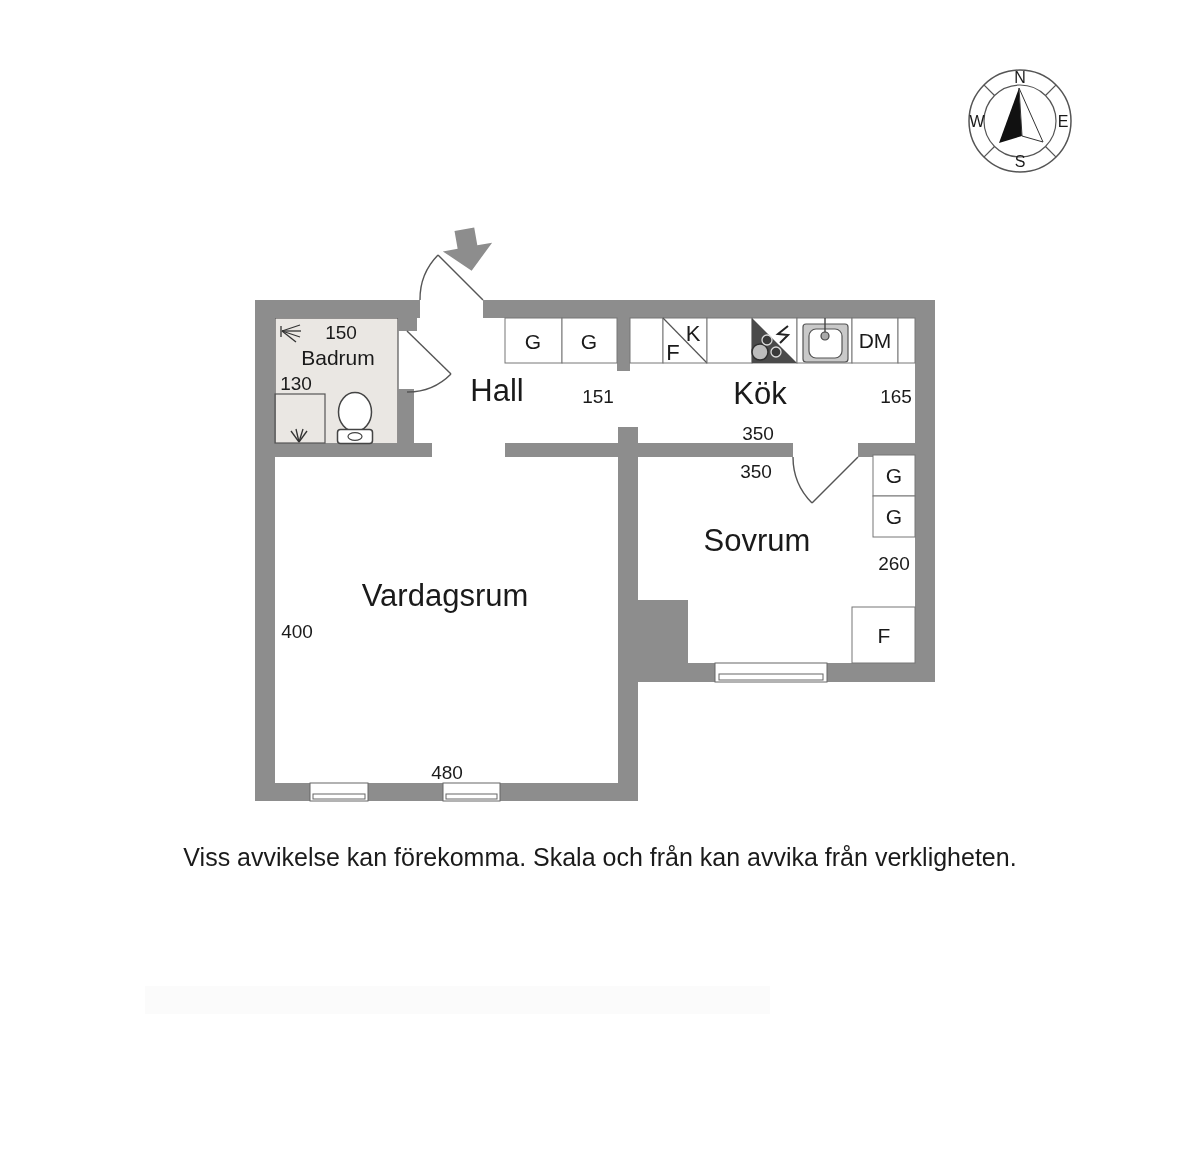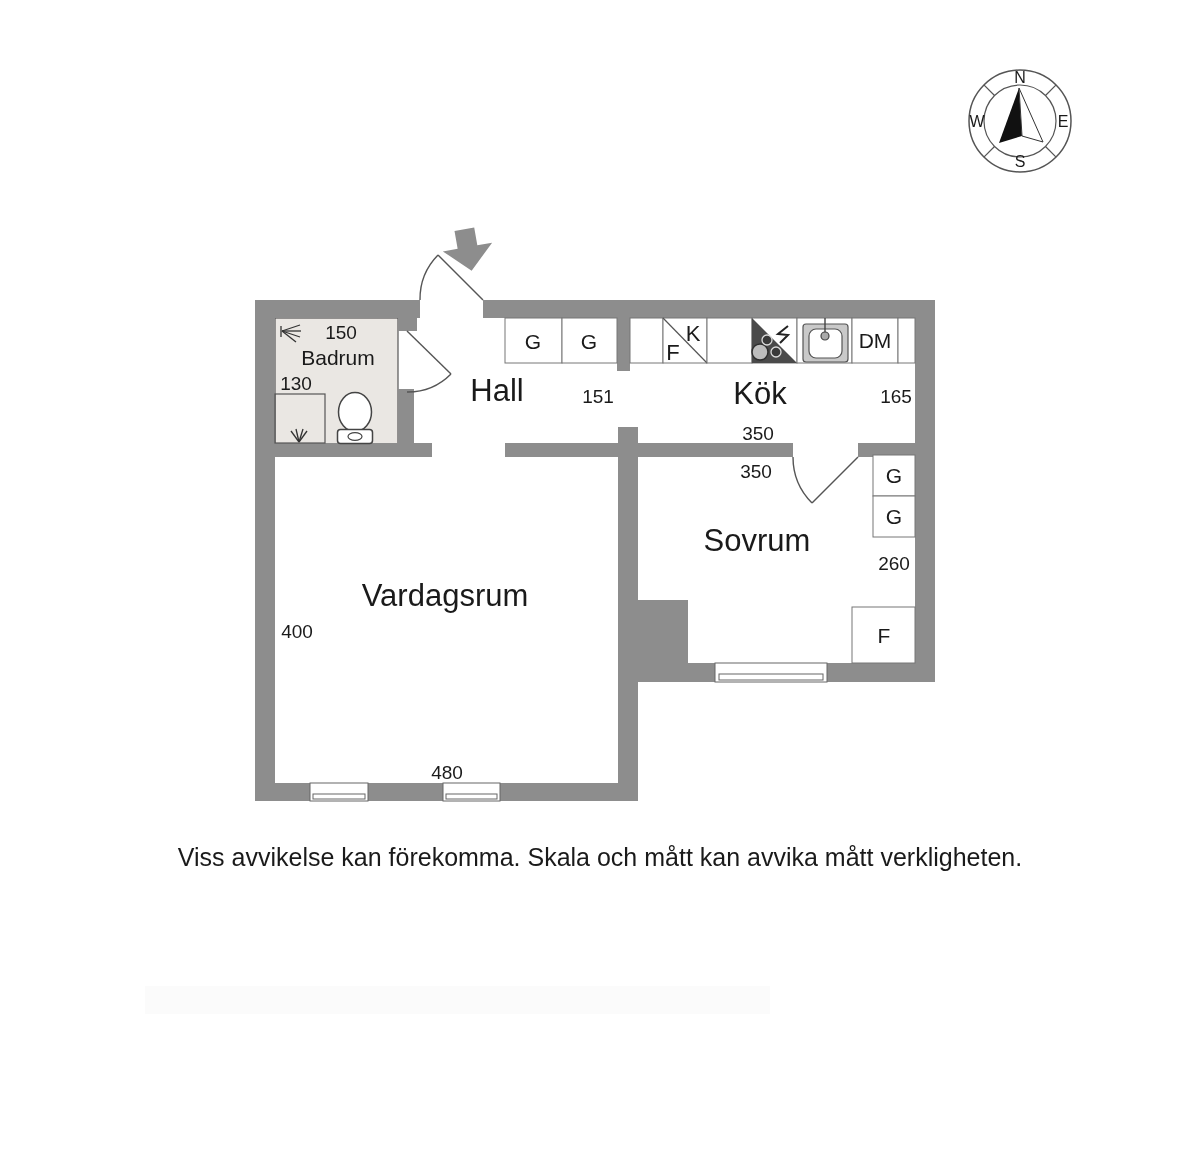--- a/index.html
+++ b/index.html
@@ -169,16 +169,16 @@
     <text class="fixture" x="533" y="349" text-anchor="middle">G</text>
     <text class="fixture" x="589" y="349" text-anchor="middle">G</text>
     <text class="fixture-kf" x="693" y="341" text-anchor="middle">K</text>
     <text class="fixture-kf" x="673" y="360" text-anchor="middle">F</text>
     <text class="fixture" x="875" y="348" text-anchor="middle">DM</text>
     <text class="fixture" x="894" y="483" text-anchor="middle">G</text>
     <text class="fixture" x="894" y="524" text-anchor="middle">G</text>
     <text class="fixture" x="884" y="643" text-anchor="middle">F</text>
   </svg>
 
-  <div class="disclaimer">Viss avvikelse kan förekomma. Skala och mått kan avvika mått verkligheten.</div>
+  <div class="disclaimer">Viss avvikelse kan förekomma. Skala och från kan avvika från verkligheten.</div>
 
   <div class="faint-strip"></div>
 </div>
 
 </body></html>

